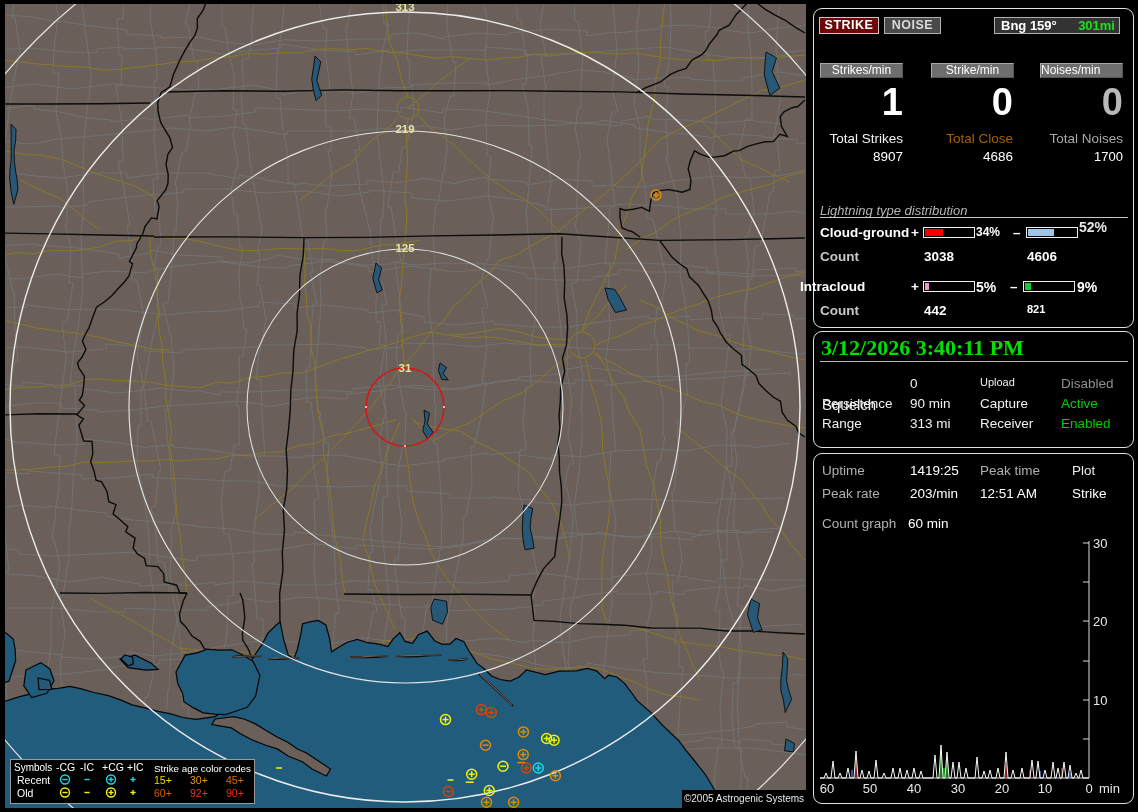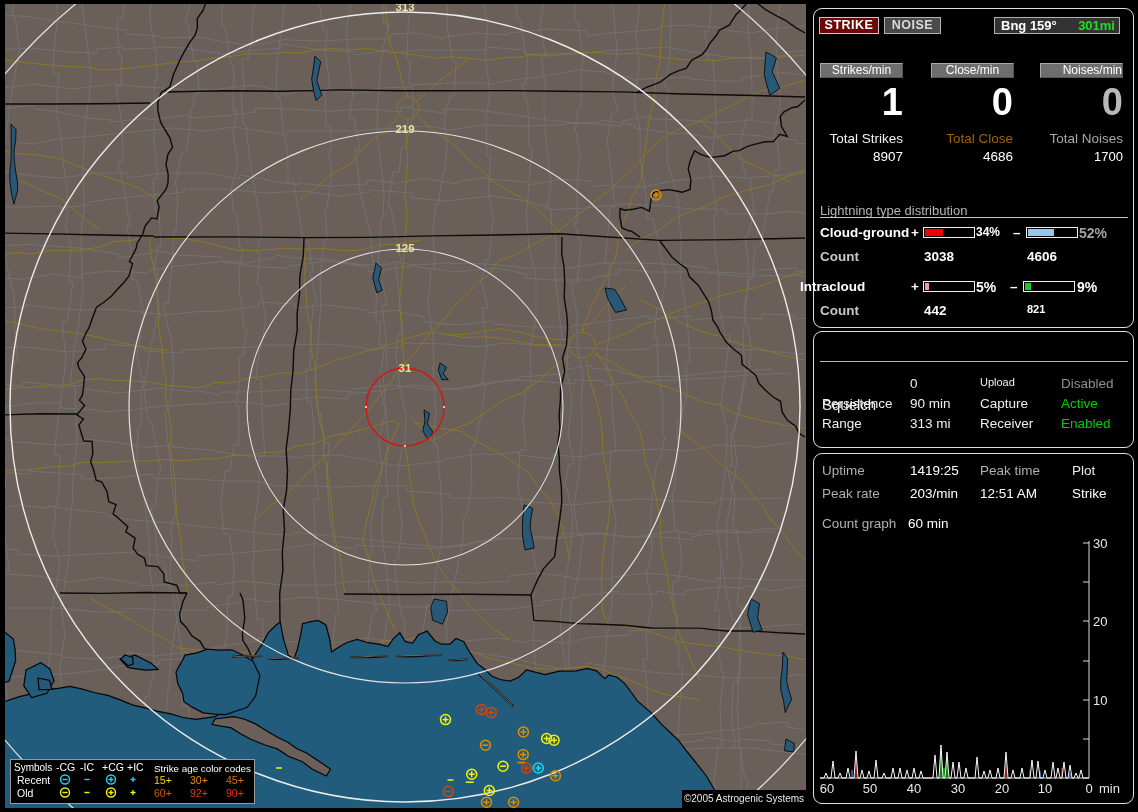--- a/index.html
+++ b/index.html
@@ -260,62 +260,63 @@
 <div style="position:absolute;left:179px;top:27px;color:#e03c10">92+</div>
 <div style="position:absolute;left:215px;top:27px;color:#ff2010">90+</div>
 </div>
 <div style="position:absolute;left:677px;top:786px;width:124px;height:18px;background:#000;color:#e8e8e8;font-size:10px;line-height:18px;text-align:center;white-space:nowrap;overflow:hidden">©2005 Astrogenic Systems</div>
 </div>
 <div style="position:absolute;left:813px;top:8px;width:319px;height:318px;border:1px solid #e0e0e0;border-radius:9px"></div>
     <div style="position:absolute;left:819px;top:17px;width:58px;height:15px;background:#6e0808;border:1px solid #c8c8c8;color:#fff;font-weight:bold;font-size:12.5px;line-height:15px;text-align:center;letter-spacing:0.5px">STRIKE</div>
     <div style="position:absolute;left:884px;top:17px;width:55px;height:15px;background:#4a4a4a;border:1px solid #b0b0b0;color:#dadada;font-weight:bold;font-size:12.5px;line-height:15px;text-align:center;letter-spacing:0.5px">NOISE</div>
     <div style="position:absolute;left:994px;top:17px;width:124px;height:15px;background:#333;border:1px solid #b0b0b0;font-size:13px;line-height:15px;font-weight:bold"><span style="color:#fff;margin-left:6px">Bng 159°</span><span style="color:#21dd21;float:right;margin-right:4px">301mi</span></div>
     <div style="position:absolute;left:820px;top:63px;width:81px;height:13px;background:#6e6e6e;border:1px solid #a8a8a8;border-bottom-color:#555;border-right-color:#555;color:#fff;font-size:12px;line-height:13px;text-align:center">Strikes/min</div>
-    <div style="position:absolute;left:931px;top:63px;width:81px;height:13px;background:#6e6e6e;border:1px solid #a8a8a8;border-bottom-color:#555;border-right-color:#555;color:#fff;font-size:12px;line-height:13px;text-align:center">Close/min</div>
-    <div style="position:absolute;left:1040px;top:63px;width:81px;height:13px;background:#6e6e6e;border:1px solid #a8a8a8;border-bottom-color:#555;border-right-color:#555;color:#fff;font-size:12px;line-height:13px;text-align:right">Noises/min</div>
+    <div style="position:absolute;left:931px;top:63px;width:81px;height:13px;background:#6e6e6e;border:1px solid #a8a8a8;border-bottom-color:#555;border-right-color:#555;color:#fff;font-size:12px;line-height:13px;text-align:center">Strike/min</div>
+    <div style="position:absolute;left:1040px;top:63px;width:81px;height:13px;background:#6e6e6e;border:1px solid #a8a8a8;border-bottom-color:#555;border-right-color:#555;color:#fff;font-size:12px;line-height:13px;text-align:left">Noises/min</div>
     <div style="position:absolute;top:81px;font-size:38px;color:#fff;white-space:nowrap;right:235px;width:60px;text-align:right;font-weight:bold;">1</div>
     <div style="position:absolute;top:81px;font-size:38px;color:#fff;white-space:nowrap;right:125px;width:60px;text-align:right;font-weight:bold;">0</div>
     <div style="position:absolute;top:81px;font-size:38px;color:#b8b8b8;white-space:nowrap;right:15px;width:60px;text-align:right;font-weight:bold;">0</div>
     <div style="position:absolute;top:131px;font-size:13.5px;color:#f2f2f2;white-space:nowrap;right:235px;width:120px;text-align:right;">Total Strikes</div>
     <div style="position:absolute;top:131px;font-size:13.5px;color:#a16207;white-space:nowrap;right:125px;width:120px;text-align:right;">Total Close</div>
     <div style="position:absolute;top:131px;font-size:13.5px;color:#a8a8a8;white-space:nowrap;right:15px;width:120px;text-align:right;">Total Noises</div>
     <div style="position:absolute;top:149px;font-size:13.5px;color:#fff;white-space:nowrap;right:235px;width:80px;text-align:right;">8907</div>
     <div style="position:absolute;top:149px;font-size:13.5px;color:#fff;white-space:nowrap;right:125px;width:80px;text-align:right;">4686</div>
     <div style="position:absolute;top:149px;font-size:13px;color:#fff;white-space:nowrap;right:15px;width:80px;text-align:right;">1700</div>
-    <div style="position:absolute;top:203px;font-size:13px;color:#b4b4b4;white-space:nowrap;left:820px;">Lightning type distribution</div>
+    <div style="position:absolute;top:203px;font-size:13px;color:#b4b4b4;white-space:nowrap;left:820px;font-style:italic;">Lightning type distribution</div>
     <div style="position:absolute;left:820px;top:217px;width:308px;height:1px;background:#c8c8c8"></div>
     <div style="position:absolute;top:225px;font-size:13.5px;color:#fff;white-space:nowrap;left:820px;font-weight:bold;">Cloud-ground</div>
     <div style="position:absolute;top:225px;font-size:13.5px;color:#fff;white-space:nowrap;left:911px;font-weight:bold;">+</div>
     <div style="position:absolute;left:923px;top:227px;width:50px;height:9px;border:1px solid #f0f0f0;background:#000">
       <div style="position:absolute;left:1px;top:1px;width:18px;height:7px;background:#f20000"></div>
     </div>
     <div style="position:absolute;top:225px;font-size:12px;color:#fff;white-space:nowrap;left:976px;font-weight:bold;">34%</div>
     <div style="position:absolute;top:225px;font-size:13.5px;color:#fff;white-space:nowrap;left:1013px;font-weight:bold;">–</div>
     <div style="position:absolute;left:1026px;top:227px;width:50px;height:9px;border:1px solid #f0f0f0;background:#000">
       <div style="position:absolute;left:1px;top:1px;width:26px;height:7px;background:#9cc6e8"></div>
     </div>
-    <div style="position:absolute;top:225px;font-size:14px;color:#a3a3a3;white-space:nowrap;left:1079px;font-weight:bold;">52%</div>
+    <div style="position:absolute;top:219px;font-size:14px;color:#e5e5e5;white-space:nowrap;left:1079px;font-weight:bold;">52%</div>
     <div style="position:absolute;top:249px;font-size:13.5px;color:#c8c8c8;white-space:nowrap;left:820px;font-weight:bold;">Count</div>
     <div style="position:absolute;top:249px;font-size:13.5px;color:#fff;white-space:nowrap;left:924px;font-weight:bold;">3038</div>
     <div style="position:absolute;top:249px;font-size:13.5px;color:#fff;white-space:nowrap;left:1027px;font-weight:bold;">4606</div>
     <div style="position:absolute;top:279px;font-size:13.5px;color:#fff;white-space:nowrap;left:800px;font-weight:bold;">Intracloud</div>
     <div style="position:absolute;top:279px;font-size:13.5px;color:#fff;white-space:nowrap;left:911px;font-weight:bold;">+</div>
     <div style="position:absolute;left:923px;top:281px;width:50px;height:9px;border:1px solid #f0f0f0;background:#000">
       <div style="position:absolute;left:1px;top:1px;width:4px;height:7px;background:#f490c8"></div>
     </div>
     <div style="position:absolute;top:279px;font-size:14px;color:#fff;white-space:nowrap;left:976px;font-weight:bold;">5%</div>
     <div style="position:absolute;top:279px;font-size:13.5px;color:#fff;white-space:nowrap;left:1010px;font-weight:bold;">–</div>
     <div style="position:absolute;left:1023px;top:281px;width:50px;height:9px;border:1px solid #f0f0f0;background:#000">
       <div style="position:absolute;left:1px;top:1px;width:6px;height:7px;background:#10cc30"></div>
     </div>
     <div style="position:absolute;top:279px;font-size:14px;color:#fff;white-space:nowrap;left:1077px;font-weight:bold;">9%</div>
     <div style="position:absolute;top:303px;font-size:13.5px;color:#c8c8c8;white-space:nowrap;left:820px;font-weight:bold;">Count</div>
     <div style="position:absolute;top:303px;font-size:13.5px;color:#fff;white-space:nowrap;left:924px;font-weight:bold;">442</div>
     <div style="position:absolute;top:303px;font-size:11px;color:#fff;white-space:nowrap;left:1027px;font-weight:bold;">821</div>
     <div style="position:absolute;left:813px;top:331px;width:319px;height:115px;border:1px solid #e0e0e0;border-radius:9px"></div>
+    <div style="position:absolute;top:335px;font-size:22px;color:#00e000;white-space:nowrap;left:821px;font-weight:bold;font-family:&quot;Liberation Serif&quot;,serif;">3/12/2026 3:40:11 PM</div>
     <div style="position:absolute;left:820px;top:361px;width:308px;height:1px;background:#b8b8b8"></div>
     <div style="position:absolute;top:376px;font-size:15px;color:#f0f0f0;white-space:nowrap;left:822px;margin-top:20px;">Squelch</div>
     <div style="position:absolute;top:376px;font-size:13.5px;color:#f0f0f0;white-space:nowrap;left:910px;">0</div>
     <div style="position:absolute;top:376px;font-size:11px;color:#f0f0f0;white-space:nowrap;left:980px;">Upload</div>
     <div style="position:absolute;top:376px;font-size:13.5px;color:#909090;white-space:nowrap;left:1061px;">Disabled</div>
     <div style="position:absolute;top:396px;font-size:13.5px;color:#f0f0f0;white-space:nowrap;left:822px;">Persistence</div>
     <div style="position:absolute;top:396px;font-size:13.5px;color:#f0f0f0;white-space:nowrap;left:910px;">90 min</div>
     <div style="position:absolute;top:396px;font-size:13.5px;color:#f0f0f0;white-space:nowrap;left:980px;">Capture</div>
     <div style="position:absolute;top:396px;font-size:13.5px;color:#00cc00;white-space:nowrap;left:1061px;">Active</div>
     <div style="position:absolute;top:416px;font-size:13.5px;color:#f0f0f0;white-space:nowrap;left:822px;">Range</div>

